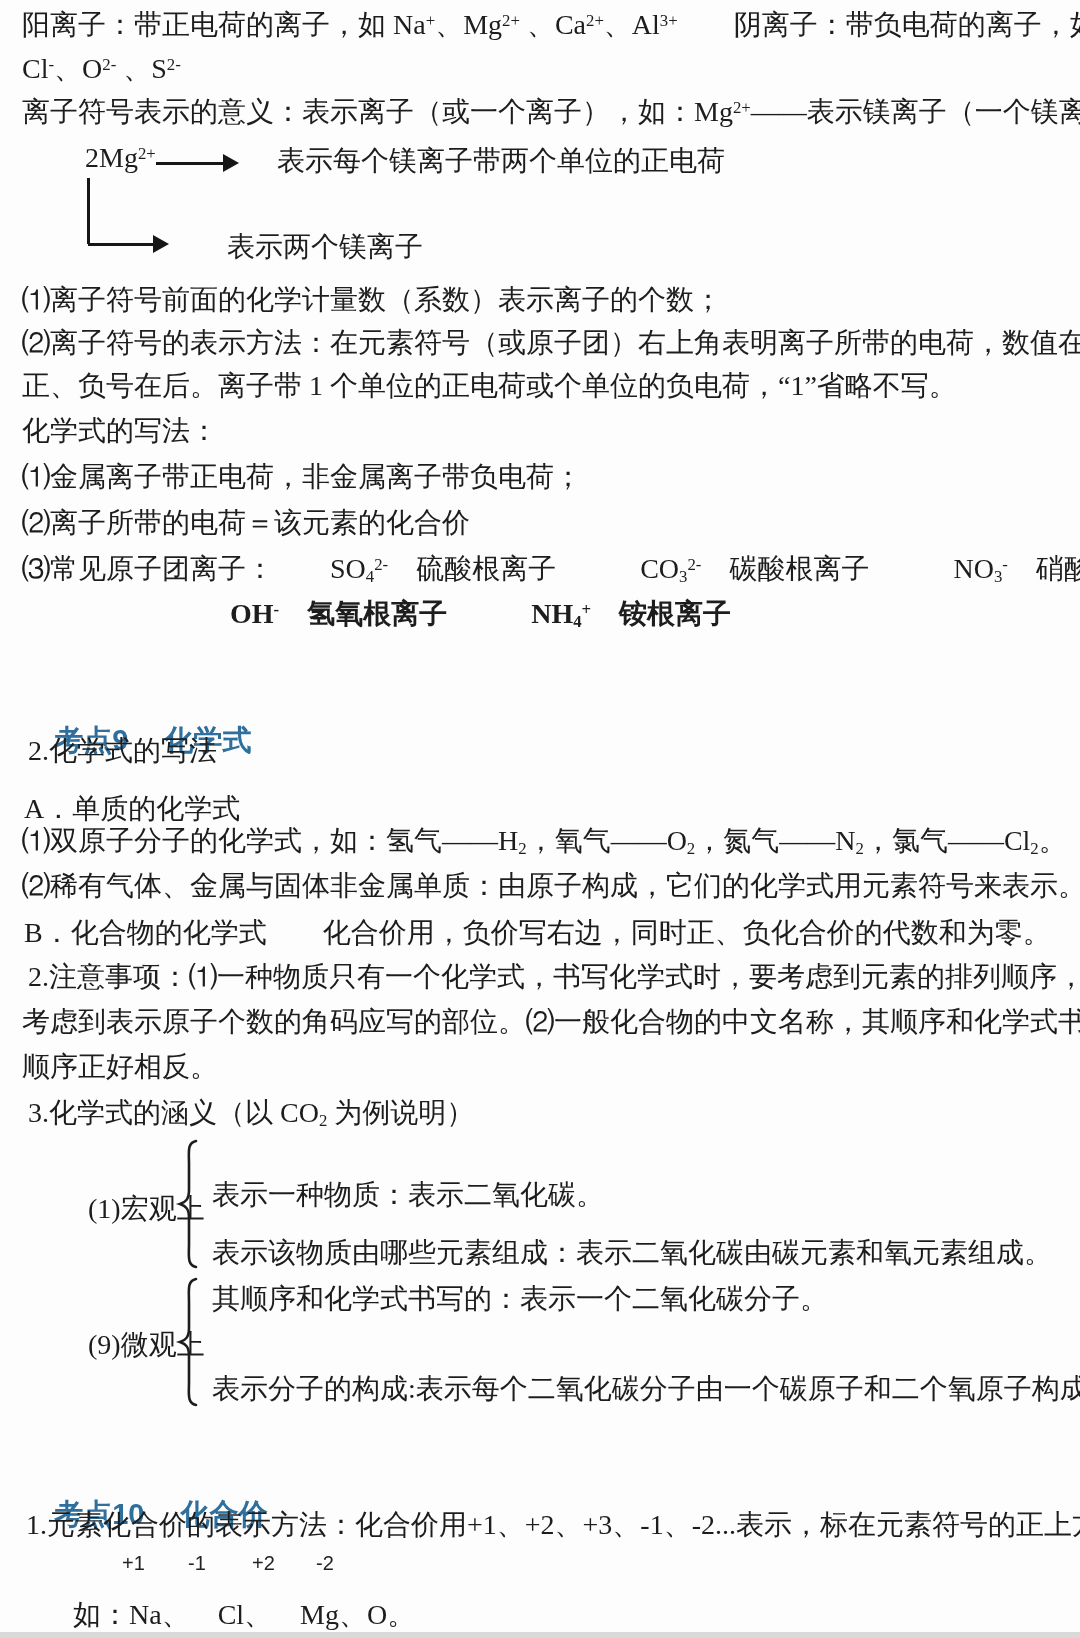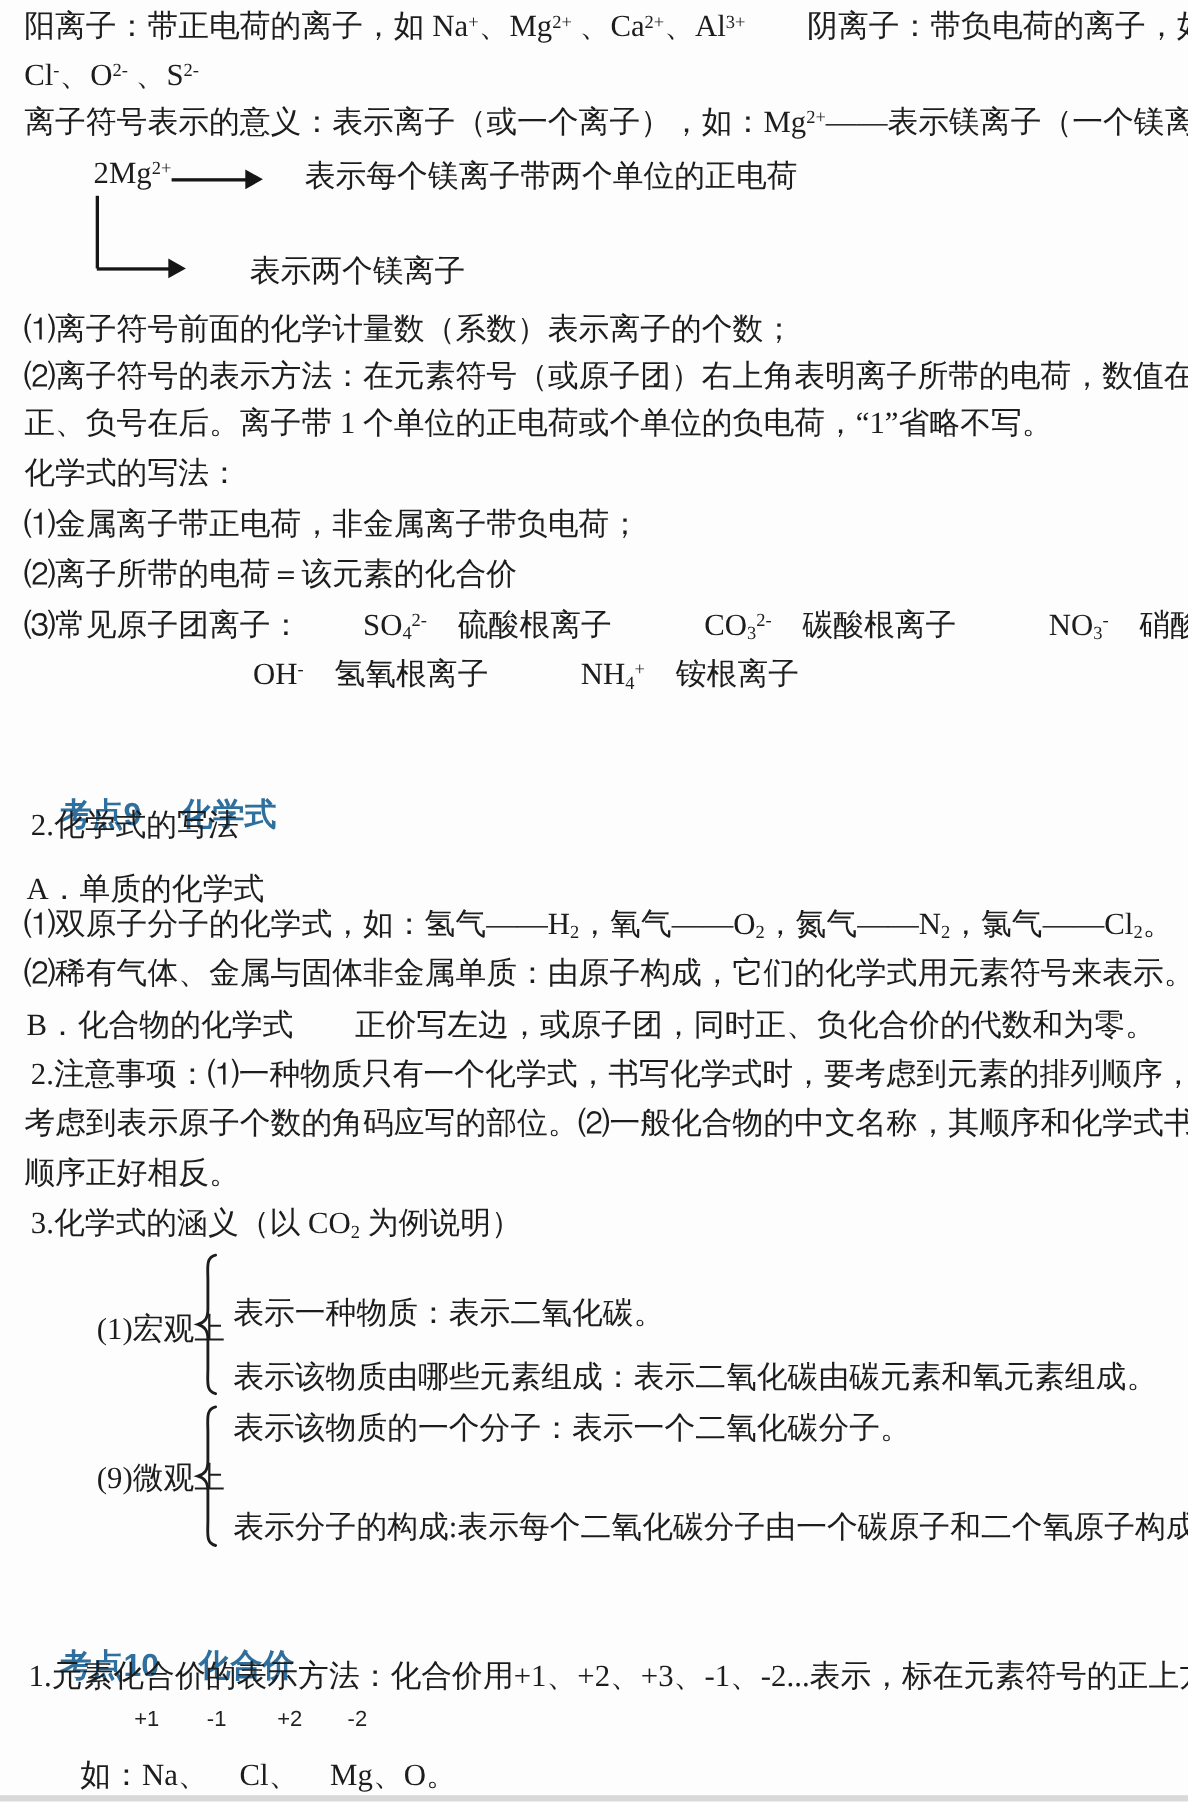--- a/index.html
+++ b/index.html
@@ -64,48 +64,48 @@
     <div class="ln" style="left:227px;top:230px;">表示两个镁离子</div>
   </div>
 
   <div class="ln" style="left:22px;top:283px;">⑴离子符号前面的化学计量数（系数）表示离子的个数；</div>
   <div class="ln" style="left:22px;top:326px;">⑵离子符号的表示方法：在元素符号（或原子团）右上角表明离子所带的电荷，数值在前，</div>
   <div class="ln" style="left:22px;top:369px;">正、负号在后。离子带 1 个单位的正电荷或个单位的负电荷，“1”省略不写。</div>
   <div class="ln" style="left:22px;top:414px;">化学式的写法：</div>
   <div class="ln" style="left:22px;top:460px;">⑴金属离子带正电荷，非金属离子带负电荷；</div>
   <div class="ln" style="left:22px;top:506px;">⑵离子所带的电荷＝该元素的化合价</div>
   <div class="ln" style="left:22px;top:552px;">⑶常见原子团离子：　　SO<sub>4</sub><sup>2-</sup>　硫酸根离子　　　CO<sub>3</sub><sup>2-</sup>　碳酸根离子　　　NO<sub>3</sub><sup>-</sup>　硝酸根离子</div>
-  <div class="ln" style="left:230px;top:597px;">OH<sup>-</sup>　氢氧根离子　　　NH<sub>4</sub><sup>+</sup>　铵根离子</div>
+  <div class="ln" style="left:230px;top:597px;font-weight:bold;">OH<sup>-</sup>　氢氧根离子　　　NH<sub>4</sub><sup>+</sup>　铵根离子</div>
 
   <div class="heading" style="left:22px;top:688px;">
     <span class="h-label">考点9</span><span class="h-title">化学式</span>
   </div>
 
   <div class="ln" style="left:28px;top:734px;">2.化学式的写法</div>
   <div class="ln" style="left:24px;top:780px;margin-top:12px;">A．单质的化学式</div>
   <div class="ln" style="left:22px;top:824px;">⑴双原子分子的化学式，如：氢气——H<sub>2</sub>，氧气——O<sub>2</sub>，氮气——N<sub>2</sub>，氯气——Cl<sub>2</sub>。</div>
   <div class="ln" style="left:22px;top:869px;">⑵稀有气体、金属与固体非金属单质：由原子构成，它们的化学式用元素符号来表示。</div>
-  <div class="ln" style="left:24px;top:916px;">B．化合物的化学式　　正价写左边，或原子团，同时正、负化合价的代数和为零。</div>
+  <div class="ln" style="left:24px;top:916px;">B．化合物的化学式　　化合价用，负价写右边，同时正、负化合价的代数和为零。</div>
   <div class="ln" style="left:28px;top:960px;">2.注意事项：⑴一种物质只有一个化学式，书写化学式时，要考虑到元素的排列顺序，还要</div>
   <div class="ln" style="left:22px;top:1005px;">考虑到表示原子个数的角码应写的部位。⑵一般化合物的中文名称，其顺序和化学式书写的</div>
   <div class="ln" style="left:22px;top:1050px;">顺序正好相反。</div>
   <div class="ln" style="left:28px;top:1096px;">3.化学式的涵义（以 CO<sub>2</sub> 为例说明）</div>
 
   <svg class="brace" style="left:174px;top:1138px;" width="26" height="132" viewBox="0 0 26 132">
     <path d="M22 3 C13 5 15 14 15 26 L15 52 C15 61 12 64 6 66 C12 68 15 71 15 80 L15 106 C15 118 13 127 22 129" fill="none" stroke="#1d1d1d" stroke-width="2.6" stroke-linecap="round"></path>
   </svg>
   <div class="ln" style="left:88px;top:1192px;">(1)宏观上</div>
   <div class="ln" style="left:212px;top:1146px;margin-top:32px;">表示一种物质：表示二氧化碳。</div>
   <div class="ln" style="left:212px;top:1236px;">表示该物质由哪些元素组成：表示二氧化碳由碳元素和氧元素组成。</div>
 
   <svg class="brace" style="left:174px;top:1276px;" width="26" height="132" viewBox="0 0 26 132">
     <path d="M22 3 C13 5 15 14 15 26 L15 52 C15 61 12 64 6 66 C12 68 15 71 15 80 L15 106 C15 118 13 127 22 129" fill="none" stroke="#1d1d1d" stroke-width="2.6" stroke-linecap="round"></path>
   </svg>
   <div class="ln" style="left:88px;top:1328px;">(9)微观上</div>
-  <div class="ln" style="left:212px;top:1282px;">表示该物质的一个分子：表示一个二氧化碳分子。</div>
+  <div class="ln" style="left:212px;top:1282px;">其顺序和化学式书写的：表示一个二氧化碳分子。</div>
   <div class="ln" style="left:212px;top:1372px;">表示分子的构成:表示每个二氧化碳分子由一个碳原子和二个氧原子构成。</div>
 
   <div class="heading" style="left:22px;top:1462px;">
     <span class="h-label">考点10</span><span class="h-title">化合价</span>
   </div>
 
   <div class="ln" style="left:26px;top:1508px;">1.元素化合价的表示方法：化合价用+1、+2、+3、-1、-2...表示，标在元素符号的正上方，</div>
 
   <div>
     <span class="mark" style="left:122px;top:1552px;">+1</span>

